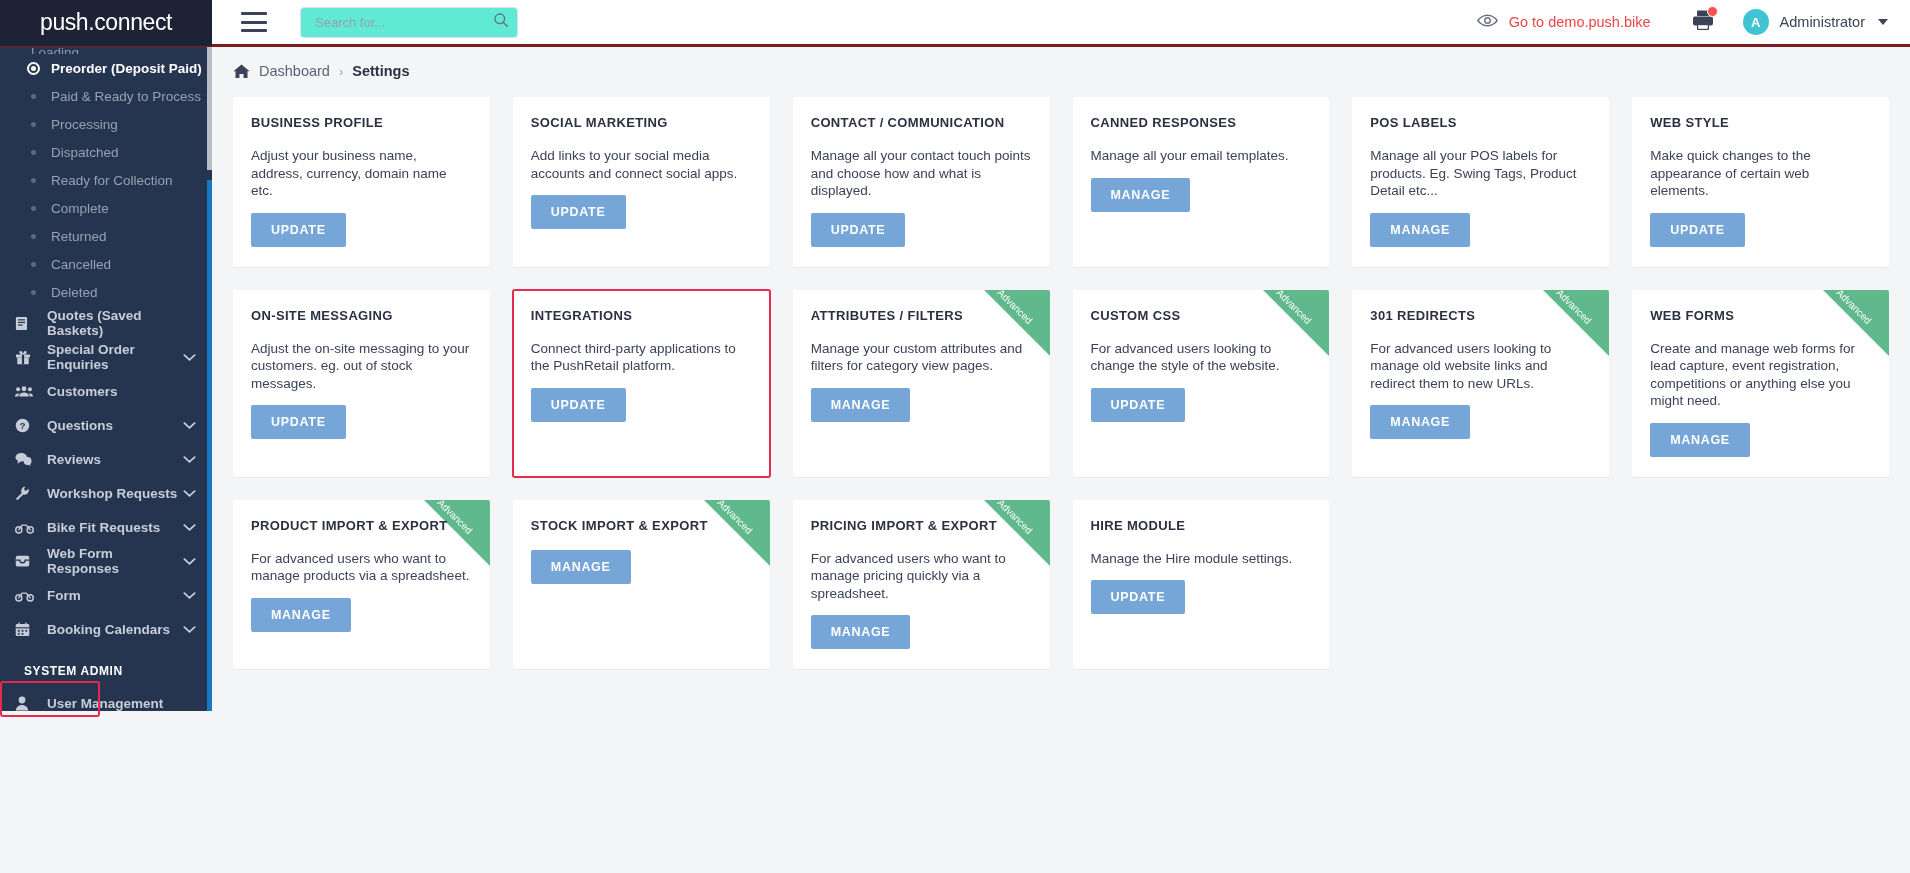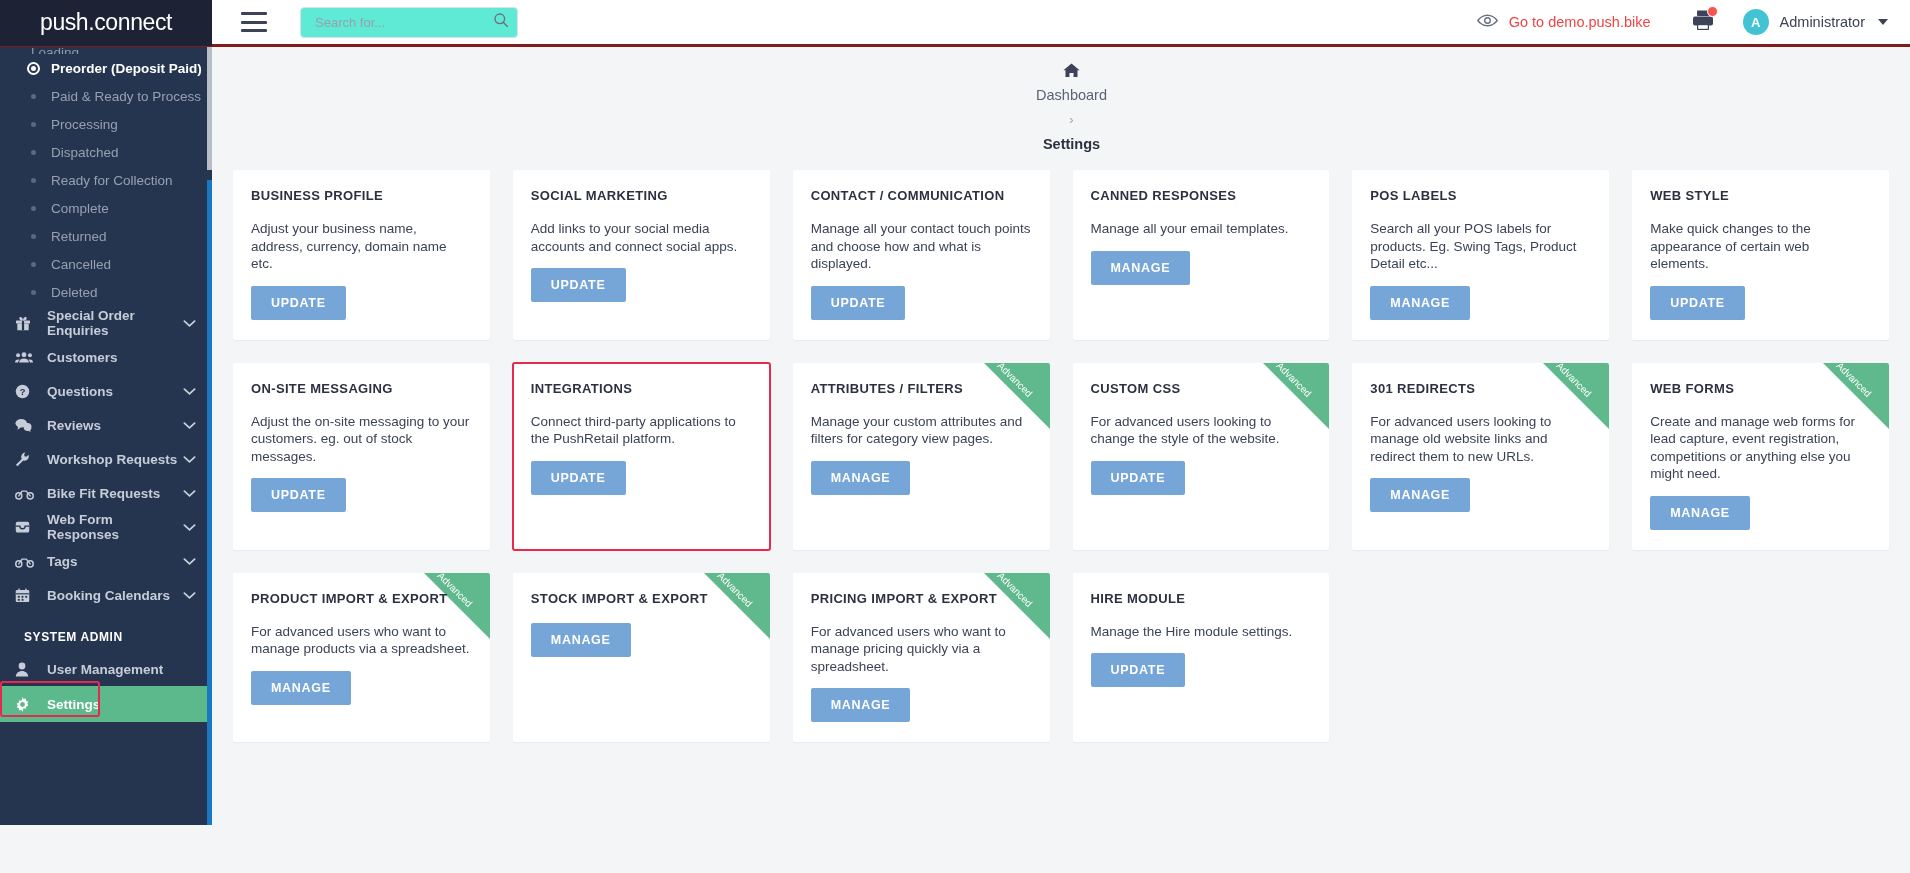--- a/index.html
+++ b/index.html
@@ -85,21 +85,21 @@
   .caret {
     width: 0; height: 0;
     border-left: 5px solid transparent; border-right: 5px solid transparent;
     border-top: 6px solid #3c4257;
     margin-left: 2px;
   }
 
   
   .sidebar {
     position: absolute; top: 47px; left: 0;
-    width: 212px; height: 778px;
+    width: 212px; height: 664px;
     background: #253550;
     overflow: hidden;
     z-index: 20;
   }
   .sb-scroll { position: absolute; inset: 0; }
   .sb-track {
     position: absolute; right: 0; top: 0;
     width: 5px; height: 826px;
     background: transparent;
   }
@@ -178,21 +178,20 @@
   .main {
     position: absolute; top: 47px; left: 212px;
     width: 1698px; height: 826px;
     background: #f4f5f7;
     overflow: hidden;
   }
   .breadcrumb {
     display: flex; align-items: center; gap: 9px;
     padding: 16px 0 0 21px;
     font-size: 14.5px;
-    flex-direction: column;
   }
   .bc-home { color: #3c4257; display: flex; align-items: center; }
   .bc-link { color: #5b6273; cursor: pointer; }
   .bc-sep { color: #9aa0ae; font-size: 13px; }
   .bc-current { color: #2c3141; font-weight: 700; }
 
   .grid {
     display: grid;
     grid-template-columns: repeat(6, 1fr);
     gap: 23px;
@@ -340,20 +339,31 @@
     </div>
     <div class="sb-sub">
       <span class="dot"></span>
       <span>Cancelled</span>
     </div>
     <div class="sb-sub">
       <span class="dot"></span>
       <span>Deleted</span>
     </div>
 
+    <div class="sb-item">
+      <span class="ico">
+        <svg width="13" height="15" viewBox="0 0 14 16" fill="currentColor">
+          <rect x="1" y="1" width="12" height="14" rx="1.2"></rect>
+          <rect x="3.2" y="3.4" width="7.6" height="1.3" fill="#253550"></rect>
+          <rect x="3.2" y="6.2" width="7.6" height="1.3" fill="#253550"></rect>
+          <rect x="3.2" y="9" width="5" height="1.3" fill="#253550"></rect>
+        </svg>
+      </span>
+      <span>Quotes (Saved Baskets)</span>
+    </div>
 
     <div class="sb-item">
       <span class="ico">
         <svg width="16" height="15" viewBox="0 0 16 15" fill="currentColor">
           <rect x="1" y="4.6" width="14" height="3" rx="0.5"></rect>
           <rect x="2.3" y="7.6" width="11.4" height="6.6" rx="0.5"></rect>
           <rect x="6.9" y="4.6" width="2.2" height="9.6" fill="#253550"></rect>
           <path d="M5 1.2c1.6-.6 2.8 1 3 3.2-1.8.2-3.7-.6-3.7-2 0-.8.3-1.1.7-1.2zM11 1.2c-1.6-.6-2.8 1-3 3.2 1.8.2 3.7-.6 3.7-2 0-.8-.3-1.1-.7-1.2z"></path>
         </svg>
       </span>
@@ -457,21 +467,21 @@
     </div>
 
     <div class="sb-item">
       <span class="ico">
         <svg width="19" height="13" viewBox="0 0 20 13" fill="none" stroke="currentColor" stroke-width="1.5">
           <circle cx="4" cy="9" r="3.2"></circle>
             <circle cx="16" cy="9" r="3.2"></circle>
           <path d="M4 9l3.4-5h4.4L16 9M7.4 4h3.4" stroke-linecap="round"></path>
         </svg>
       </span>
-      <span>Tags</span>
+      <span>Form</span>
       <span class="chev">
         <svg width="13" height="9" viewBox="0 0 14 9" fill="none" stroke="currentColor" stroke-width="2" stroke-linecap="round">
             <polyline points="1.5,2 7,7 12.5,2"></polyline>
           </svg>
       </span>
     </div>
 
     <div class="sb-item">
       <span class="ico">
         <svg width="15" height="15" viewBox="0 0 16 16" fill="currentColor">
@@ -560,21 +570,21 @@
     </div>
 
     <div class="card">
       <div class="card-title">CANNED RESPONSES</div>
       <div class="card-desc">Manage all your email templates.</div>
       <button class="card-btn">MANAGE</button>
     </div>
 
     <div class="card">
       <div class="card-title">POS LABELS</div>
-      <div class="card-desc">Search all your POS labels for products. Eg. Swing Tags, Product Detail etc...</div>
+      <div class="card-desc">Manage all your POS labels for products. Eg. Swing Tags, Product Detail etc...</div>
       <button class="card-btn">MANAGE</button>
     </div>
 
     <div class="card">
       <div class="card-title">WEB STYLE</div>
       <div class="card-desc">Make quick changes to the appearance of certain web elements.</div>
       <button class="card-btn">UPDATE</button>
     </div>
 
     <div class="card">

